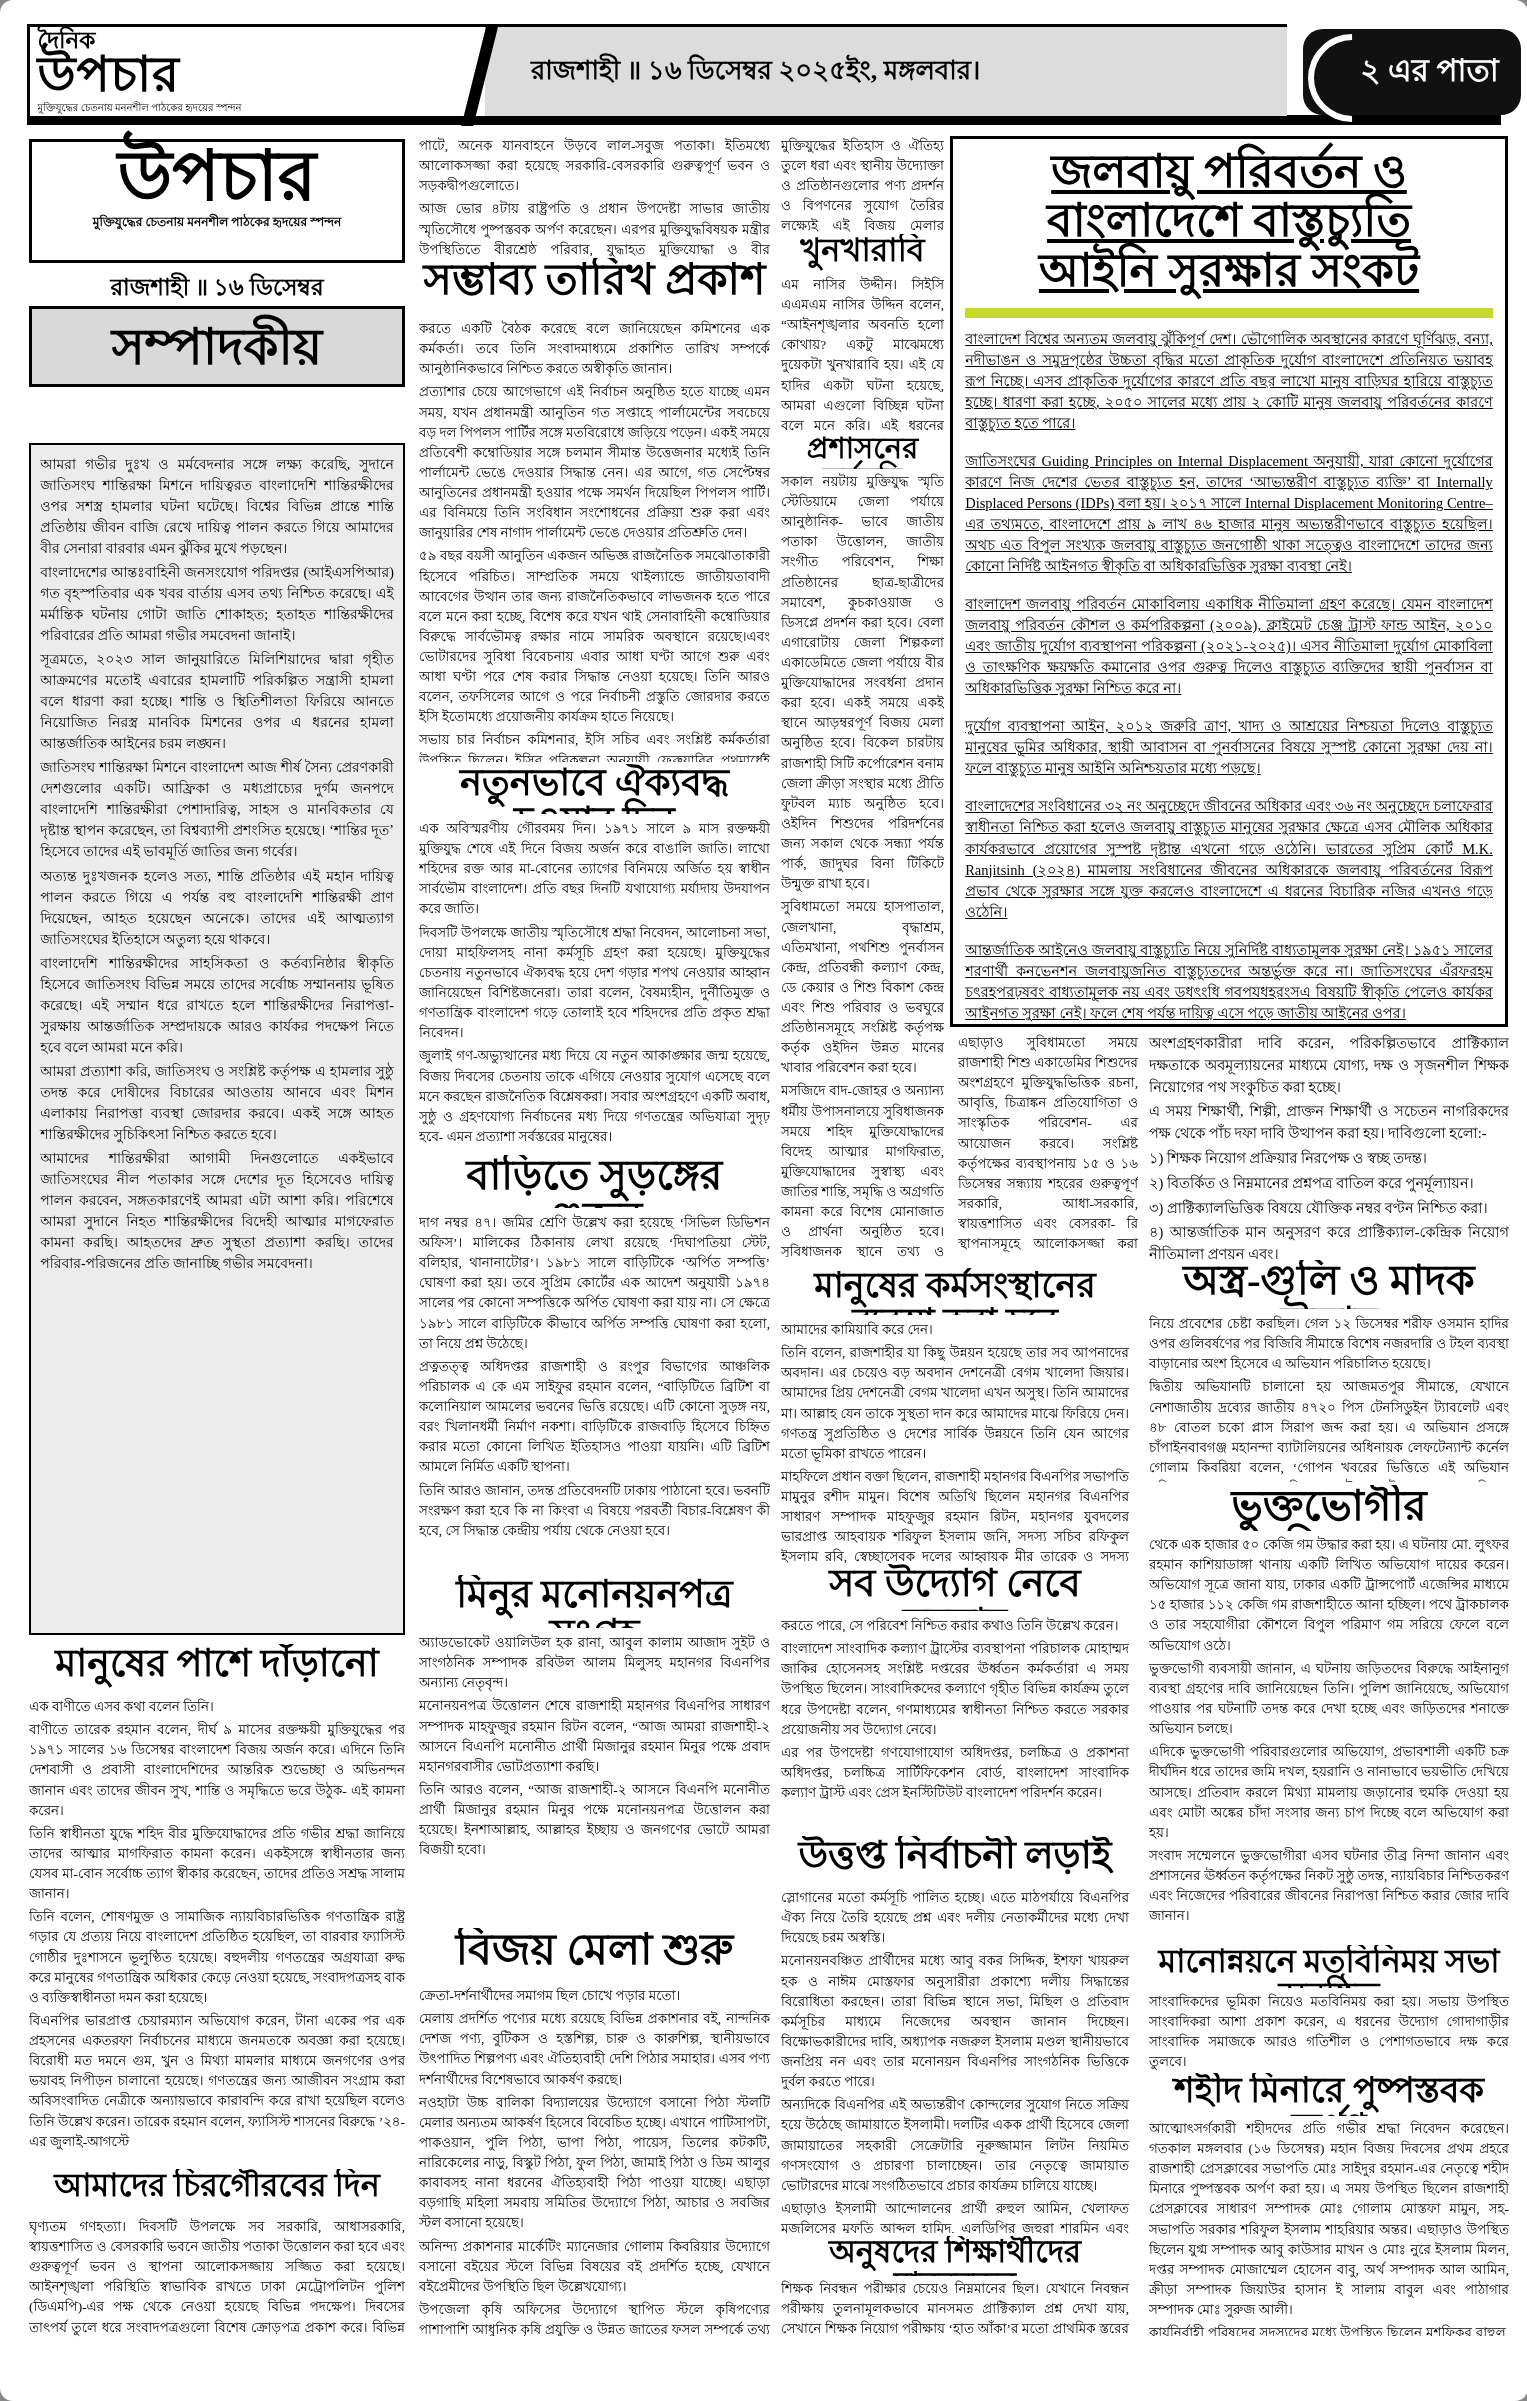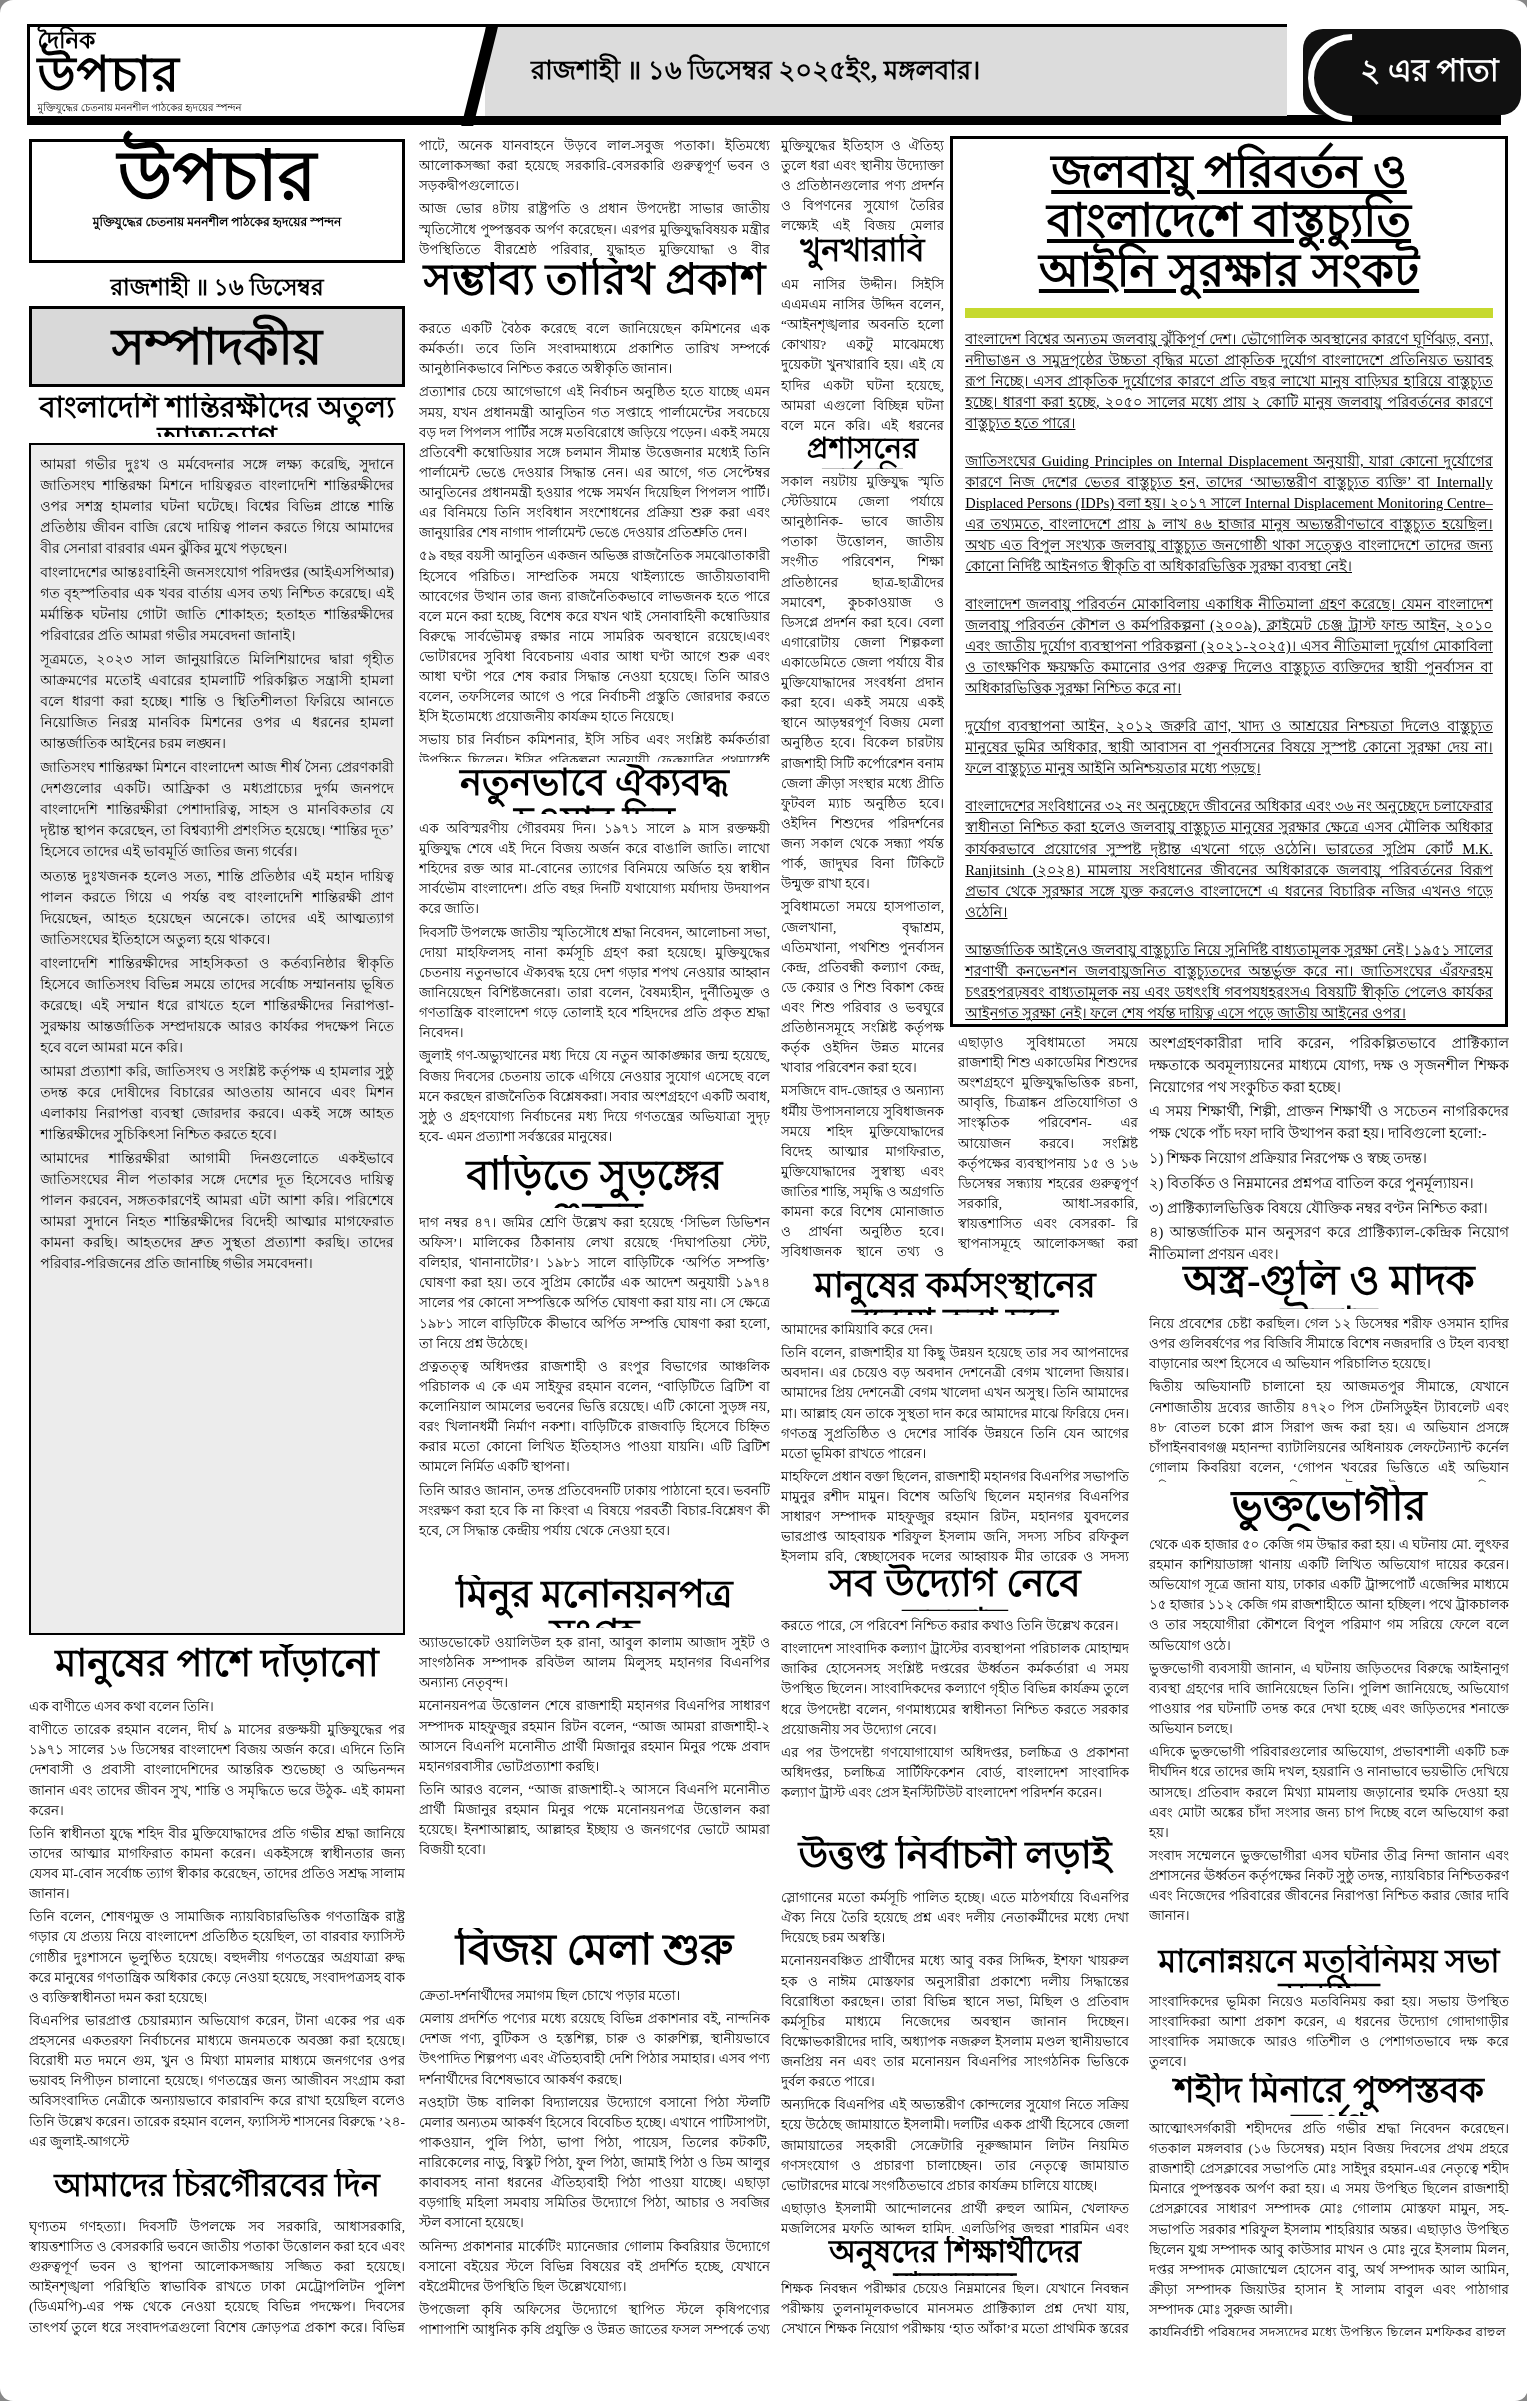--- a/index.html
+++ b/index.html
@@ -112,21 +112,20 @@
   </div>
 
   <div class="abs mbox">
     <div class="nm">উপচার</div>
     <div class="tg">মুক্তিযুদ্ধের চেতনায় মননশীল পাঠকের হৃদয়ের স্পন্দন</div>
   </div>
   <div class="abs dline">রাজশাহী ॥ ১৬ ডিসেম্বর ২০২৫ইং,মঙ্গলবার।</div>
   <div class="abs edbox">
     <span>সম্পাদকীয়</span>
   </div>
-  <div class="abs hl edhl">বাংলাদেশি শান্তিরক্ষীদের অতুল্য আত্মত্যাগ</div>
   <div class="abs edbody just bt18">
       <p>আমরা গভীর দুঃখ ও মর্মবেদনার সঙ্গে লক্ষ্য করেছি, সুদানে জাতিসংঘ শান্তিরক্ষা মিশনে দায়িত্বরত বাংলাদেশি শান্তিরক্ষীদের ওপর সশস্ত্র হামলার ঘটনা ঘটেছে। বিশ্বের বিভিন্ন প্রান্তে শান্তি প্রতিষ্ঠায় জীবন বাজি রেখে দায়িত্ব পালন করতে গিয়ে আমাদের বীর সেনারা বারবার এমন ঝুঁকির মুখে পড়ছেন।</p>
       <p>বাংলাদেশের আন্তঃবাহিনী জনসংযোগ পরিদপ্তর (আইএসপিআর) গত বৃহস্পতিবার এক খবর বার্তায় এসব তথ্য নিশ্চিত করেছে। এই মর্মান্তিক ঘটনায় গোটা জাতি শোকাহত; হতাহত শান্তিরক্ষীদের পরিবারের প্রতি আমরা গভীর সমবেদনা জানাই।</p>
       <p>সূত্রমতে, ২০২৩ সাল জানুয়ারিতে মিলিশিয়াদের দ্বারা গৃহীত আক্রমণের মতোই এবারের হামলাটি পরিকল্পিত সন্ত্রাসী হামলা বলে ধারণা করা হচ্ছে। শান্তি ও স্থিতিশীলতা ফিরিয়ে আনতে নিয়োজিত নিরস্ত্র মানবিক মিশনের ওপর এ ধরনের হামলা আন্তর্জাতিক আইনের চরম লঙ্ঘন।</p>
       <p>জাতিসংঘ শান্তিরক্ষা মিশনে বাংলাদেশ আজ শীর্ষ সৈন্য প্রেরণকারী দেশগুলোর একটি। আফ্রিকা ও মধ্যপ্রাচ্যের দুর্গম জনপদে বাংলাদেশি শান্তিরক্ষীরা পেশাদারিত্ব, সাহস ও মানবিকতার যে দৃষ্টান্ত স্থাপন করেছেন, তা বিশ্বব্যাপী প্রশংসিত হয়েছে। ‘শান্তির দূত’ হিসেবে তাদের এই ভাবমূর্তি জাতির জন্য গর্বের।</p>
       <p>অত্যন্ত দুঃখজনক হলেও সত্য, শান্তি প্রতিষ্ঠার এই মহান দায়িত্ব পালন করতে গিয়ে এ পর্যন্ত বহু বাংলাদেশি শান্তিরক্ষী প্রাণ দিয়েছেন, আহত হয়েছেন অনেকে। তাদের এই আত্মত্যাগ জাতিসংঘের ইতিহাসে অতুল্য হয়ে থাকবে।</p>
       <p>বাংলাদেশি শান্তিরক্ষীদের সাহসিকতা ও কর্তব্যনিষ্ঠার স্বীকৃতি হিসেবে জাতিসংঘ বিভিন্ন সময়ে তাদের সর্বোচ্চ সম্মাননায় ভূষিত করেছে। এই সম্মান ধরে রাখতে হলে শান্তিরক্ষীদের নিরাপত্তা-সুরক্ষায় আন্তর্জাতিক সম্প্রদায়কে আরও কার্যকর পদক্ষেপ নিতে হবে বলে আমরা মনে করি।</p>
       <p>আমরা প্রত্যাশা করি, জাতিসংঘ ও সংশ্লিষ্ট কর্তৃপক্ষ এ হামলার সুষ্ঠু তদন্ত করে দোষীদের বিচারের আওতায় আনবে এবং মিশন এলাকায় নিরাপত্তা ব্যবস্থা জোরদার করবে। একই সঙ্গে আহত শান্তিরক্ষীদের সুচিকিৎসা নিশ্চিত করতে হবে।</p>
       <p>আমাদের শান্তিরক্ষীরা আগামী দিনগুলোতে একইভাবে জাতিসংঘের নীল পতাকার সঙ্গে দেশের দূত হিসেবেও দায়িত্ব পালন করবেন, সঙ্গতকারণেই আমরা এটা আশা করি। পরিশেষে আমরা সুদানে নিহত শান্তিরক্ষীদের বিদেহী আত্মার মাগফেরাত কামনা করছি। আহতদের দ্রুত সুস্থতা প্রত্যাশা করছি। তাদের পরিবার-পরিজনের প্রতি জানাচ্ছি গভীর সমবেদনা।</p>
     </div>

